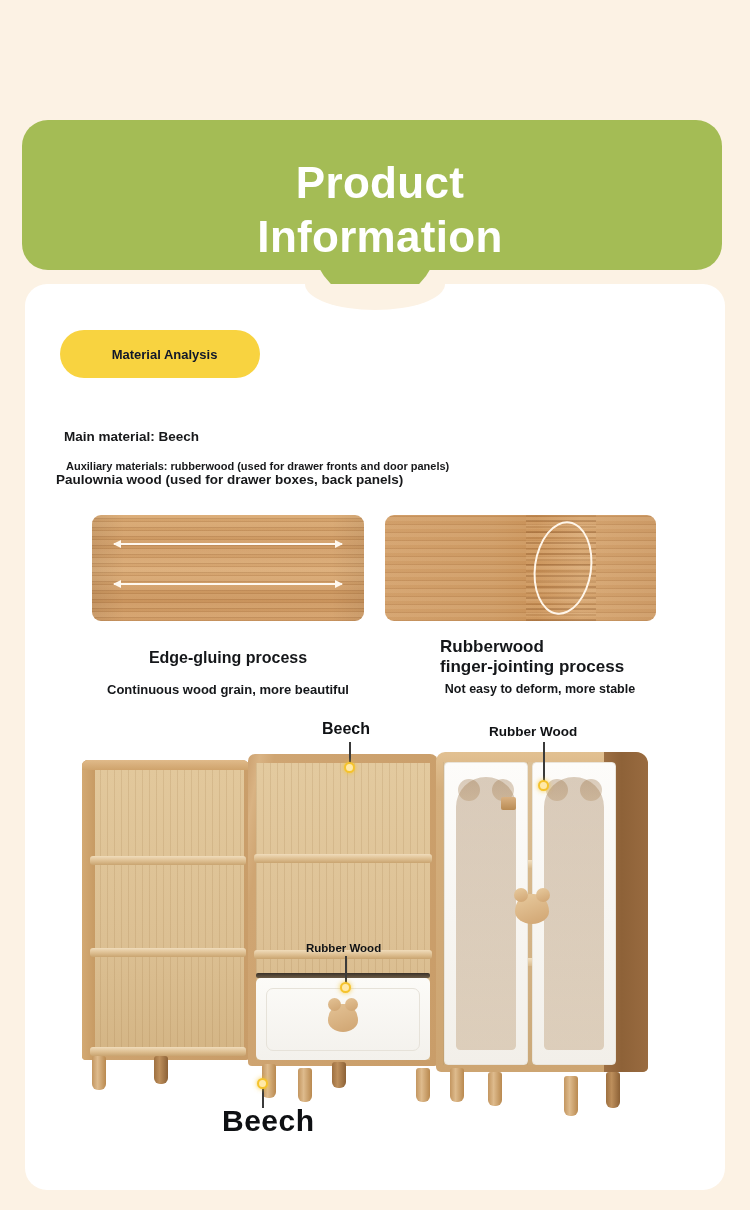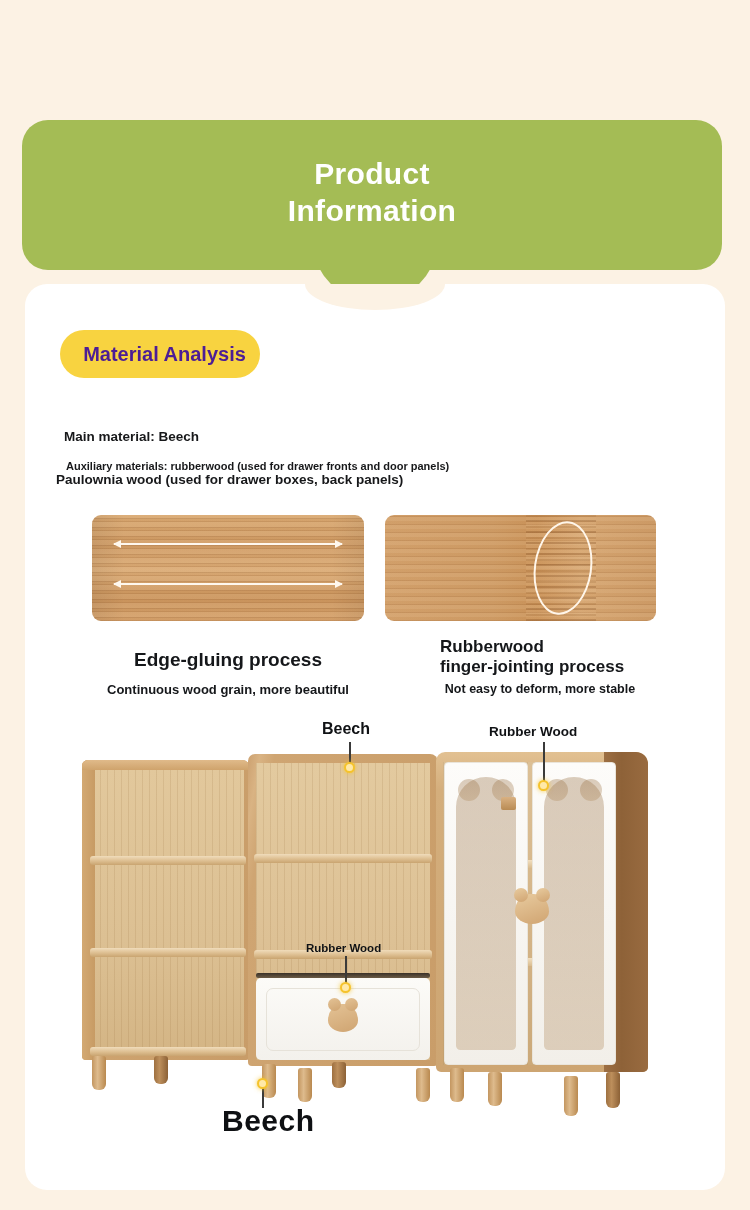--- a/index.html
+++ b/index.html
@@ -10,23 +10,23 @@
     overflow:hidden;
   }
   .page { position:relative; width:750px; height:1210px; background:#FCF2E4; }
 
   
   .banner {
     position:absolute; left:22px; top:120px; width:700px; height:150px;
     background:#A4BC55; border-radius:26px;
   }
   .banner-title {
-    position:absolute; left:0; top:36px; width:100%;
+    position:absolute; left:8px; top:36px; width:100%;
     text-align:center;
-    color:#FFFFFF; font-size:30px; font-weight:bold; line-height:1.22;
+    color:#FFFFFF; font-size:44px; font-weight:bold; line-height:1.22;
     letter-spacing:.3px;
     white-space:pre-line;
   }
   
   .notch-wrap {
     position:absolute; left:312px; top:268px; width:126px; height:34px;
     overflow:hidden;
   }
   .notch {
     position:absolute; left:0; top:-92px; width:126px; height:126px;
@@ -46,21 +46,21 @@
     background:#FCF2E4;
     border-radius:0 0 70px 70px / 0 0 26px 26px;
   }
 
   
   .badge {
     position:absolute; left:60px; top:330px; width:200px; height:48px;
     background:#F8D340; border-radius:24px;
     display:flex; align-items:center; justify-content:center;
   }
-  .badge span { color:#4c1d95; font-size:20px; font-weight:bold;margin-left:9px; }
+  .badge span { color:#0f172a; font-size:13px; font-weight:bold;margin-left:9px; }
 
   
   .spec { position:absolute; color:#17181A; font-weight:bold; white-space:nowrap; }
   .spec-0 { left:64px;  top:405px; font-size:13.5px;margin-top:24px; }
   .spec-1 { left:66px;  top:460px; font-size:11px;text-align:right; }
   .spec-2 { left:56px;  top:472px; font-size:13.5px; }
 
   
   .panel {
     position:absolute; top:515px; height:106px; border-radius:9px; overflow:hidden;
@@ -108,21 +108,21 @@
   .arrow-1 { top:28px; }
   .arrow-2 { top:68px; }
   .ellipse {
     position:absolute; left:55%; top:6px; width:58px; height:94px;
     border:2px solid #FFF6EA; border-radius:50%;
     transform:rotate(8deg);
   }
 
   
   .cap { position:absolute; color:#15171A; font-weight:bold; text-align:center; white-space:pre-line; }
-  .cap-l-1 { left:92px; top:649px; width:272px; font-size:19px; }
+  .cap-l-1 { left:92px; top:649px; width:272px; font-size:16px; }
   .cap-l-2 { left:72px; top:682px; width:312px; font-size:13px; }
   .cap-r-1 { left:440px; top:637px; width:260px; font-size:17px; line-height:1.18; text-align:left; }
   .cap-r-2 { left:400px; top:682px; width:280px; font-size:12.5px; }
 
   
   .photo { position:absolute; left:40px; top:716px; width:670px; height:450px; }
 
   
   .callout { position:absolute; }
   .callout .lbl {

